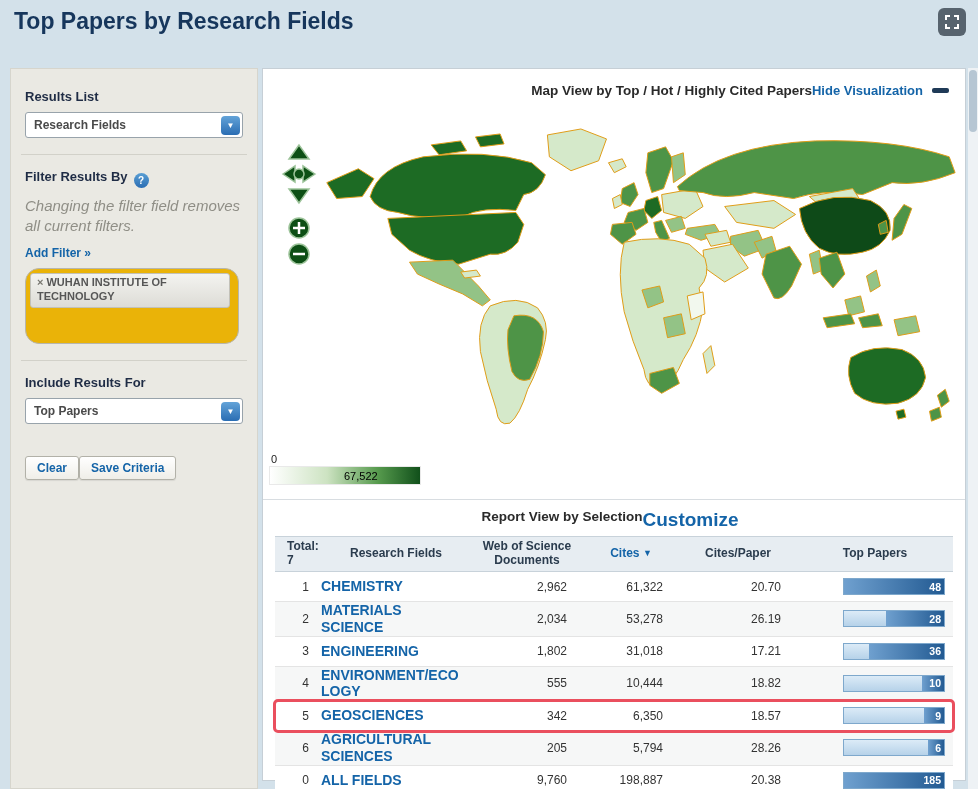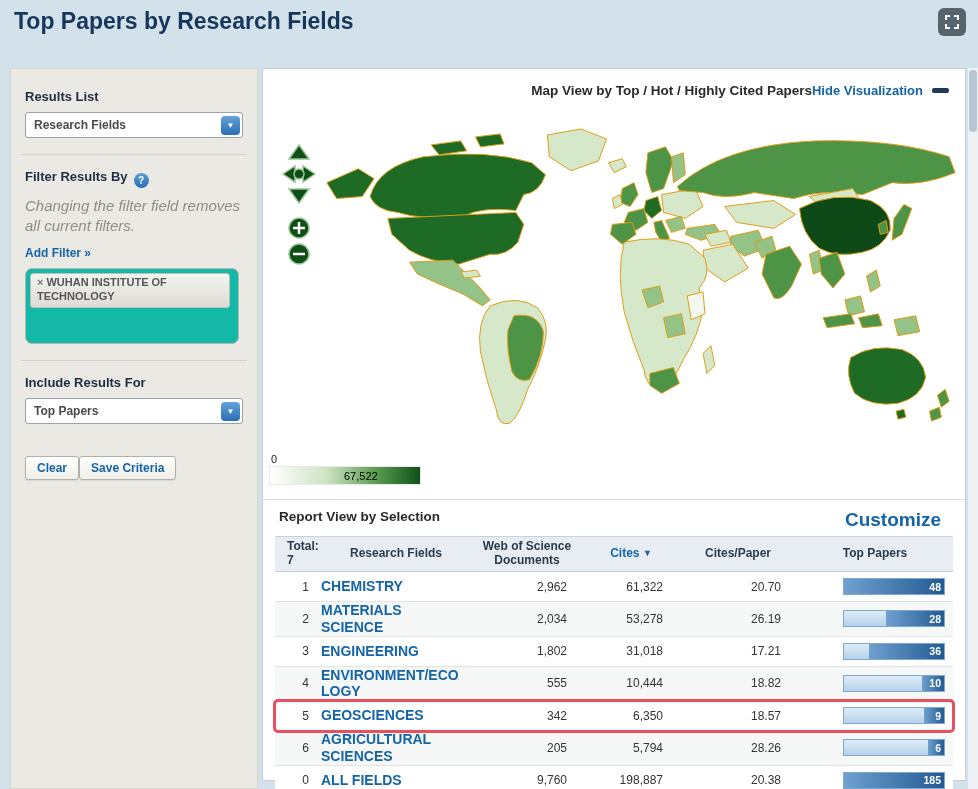--- a/index.html
+++ b/index.html
@@ -23,21 +23,21 @@
   .dd-value{font-size:12px;font-weight:bold;color:#4a4a4a;}
   .dd-btn{width:19px;height:19px;margin-right:2px;border-radius:4px;color:#fff;font-size:8px;
     background:linear-gradient(#63a3d8,#2a6db3);display:flex;align-items:center;justify-content:center;}
   .sb-divider{border:none;border-top:1px solid #d2d1c9;margin:16px -4px 14px -4px;}
   .help-icon{display:inline-flex;width:15px;height:15px;border-radius:50%;
     background:linear-gradient(#5a9fd4,#2a6db3);color:#fff;font-size:10px;font-weight:bold;
     align-items:center;justify-content:center;margin-left:6px;vertical-align:-3px;cursor:pointer;}
   .sb-note{font-size:15px;font-style:italic;color:#8f8e86;line-height:1.3;margin:2px 0 8px 0;}
   .add-filter{font-size:12px;font-weight:bold;color:#1464a8;display:inline-block;margin-bottom:8px;
     text-decoration:none;cursor:pointer;}
-  .filter-box{width:204px;height:66px;background:#14b8a6;border:1px solid #b7b6ae;border-radius:7px;padding:4px;}
+  .filter-box{width:204px;height:66px;background:#eab308;border:1px solid #b7b6ae;border-radius:14px;padding:4px;}
   .filter-tag{background:linear-gradient(#f3f3f0,#dddcd6);border:1px solid #c2c1b9;border-radius:3px;
     font-size:11px;color:#565656;font-weight:bold;padding:2px 6px 3px 6px;line-height:1.25;max-width:186px;}
   .tag-x{color:#77766f;margin-right:3px;cursor:pointer;}
   .sb-buttons{display:flex;margin-top:32px;}
   .sb-btn{background:linear-gradient(#ffffff,#efeee8);border:1px solid #b2b1a8;border-radius:3px;
     color:#1464a8;font-weight:bold;font-size:12px;font-family:"Liberation Sans",sans-serif;
     padding:4px 11px;cursor:pointer;box-shadow:0 1px 1px rgba(0,0,0,.08);}
   
   .main{position:absolute;left:262px;top:68px;width:704px;height:713px;background:#fff;
     border:1px solid #c6cfd6;box-sizing:border-box;}
@@ -47,21 +47,21 @@
   .minus-icon{width:17px;height:5px;background:#1f3a57;border-radius:2px;}
   .map-svg{position:absolute;left:50px;top:56px;}
   .pan-ctl{position:absolute;left:16px;top:74px;}
   .pan{fill:#0d4f15;stroke:#9cc399;stroke-width:1.5;cursor:pointer;}
   .legend-zero{position:absolute;left:8px;top:384px;font-size:11px;color:#222;}
   .legend-bar{position:absolute;left:6px;top:397px;width:152px;height:19px;
     background:linear-gradient(to right,#ffffff,#cde3c2 38%,#569a4d 72%,#11501b);
     display:flex;align-items:center;border:1px solid #e9e9e9;box-sizing:border-box;}
   .legend-max{margin-left:74px;font-size:11px;color:#000;}
   .report-divider{position:absolute;left:0;right:0;top:430px;border:none;border-top:1px solid #d8dde1;margin:0;}
-  .report-header{position:absolute;left:16px;right:24px;top:440px;display:flex;justify-content:space-between;}
+  .report-header{position:absolute;left:16px;right:24px;top:440px;display:flex;justify-content:center;}
   .report-title{font-size:13.5px;font-weight:bold;color:#2a2a2a;}
   .customize{color:#1464a8;font-weight:bold;font-size:19px;cursor:pointer;}
   
   .report-table{position:absolute;left:12px;top:467px;width:678px;}
   .thead,.trow{display:grid;grid-template-columns:46px 150px 112px 96px 118px 156px;align-items:center;}
   .thead{background:#e7edf2;border-top:1px solid #c8d2da;border-bottom:1px solid #c8d2da;min-height:34px;}
   .th{font-size:12px;font-weight:bold;color:#2b3c4e;text-align:center;line-height:1.15;padding:3px 2px;}
   .th-rank{text-align:left;padding-left:12px;}
   .th-cites{color:#1464a8;cursor:pointer;}
   .sort-arrow{font-size:9px;vertical-align:1px;}

